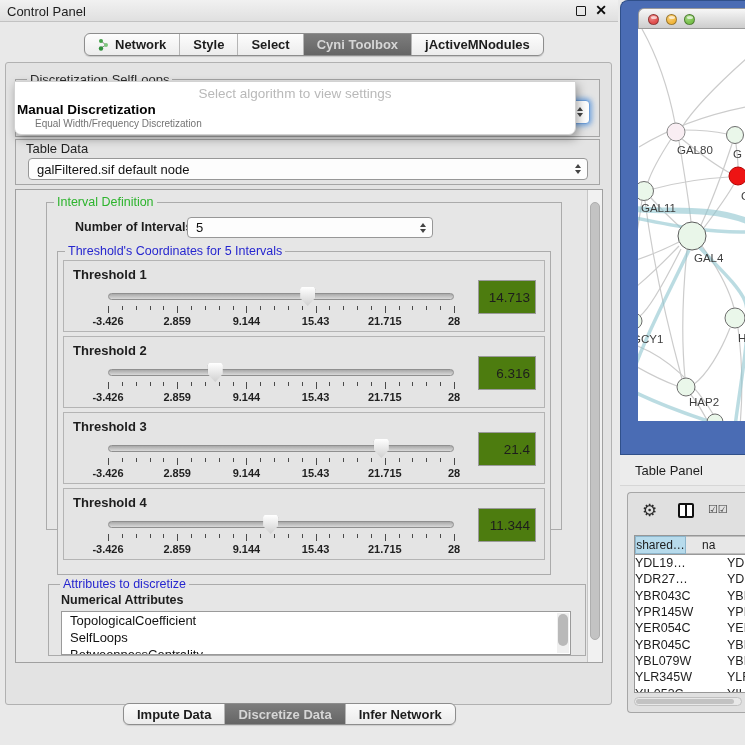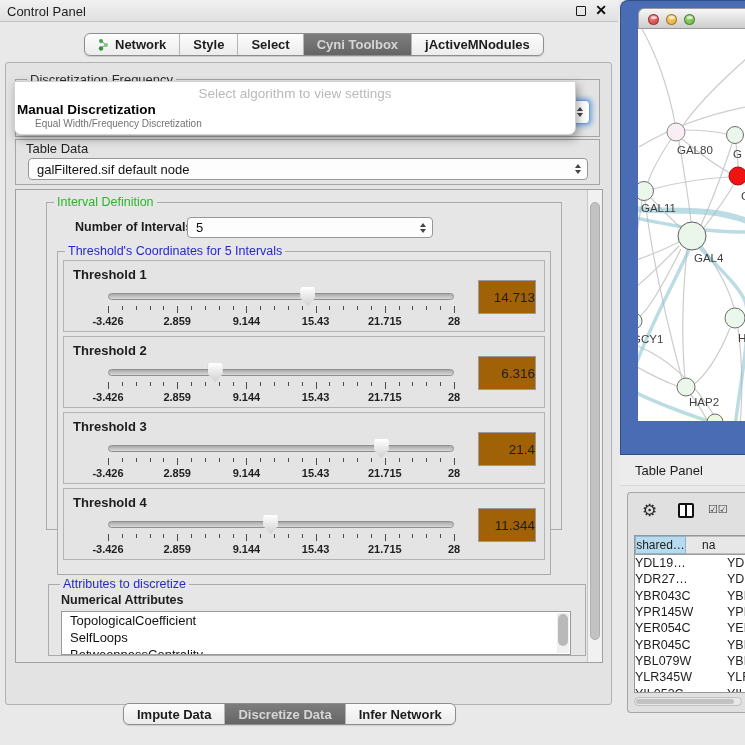--- a/index.html
+++ b/index.html
@@ -68,23 +68,23 @@
   .track { position:absolute; left:0; right:0; top:6px; height:7px; border-radius:4px;
     background:linear-gradient(#a9a9a9,#d9d9d9); border:1px solid #8f8f8f; }
   .thumb-sl { position:absolute; top:0; width:15px; height:19px; margin-left:-7.5px;
     background:linear-gradient(#ffffff,#d0d0d0);
     clip-path:polygon(10% 0,90% 0,100% 12%,100% 58%,50% 100%,0 58%,0 12%);
     filter:drop-shadow(0 0 1px #7d7d7d); }
   .tick { position:absolute; top:19px; width:1px; background:#4a4a4a; }
   .tick.minor { height:4px; }
   .tick.major { height:7px; }
   .ticklab { position:absolute; top:28px; transform:translateX(-50%); font-size:11px; font-weight:bold; color:#1f1f1f; white-space:nowrap; }
-  .valbox { position:absolute; right:8px; top:19px; width:58px; height:34px; background:#a16207;
+  .valbox { position:absolute; right:8px; top:19px; width:58px; height:34px; background:#4d7c0f;
     border:1px solid #9a9a9a; display:flex; align-items:center; justify-content:flex-end;
-    font-size:13.5px; }
+    padding-right:5px; font-size:13.5px; }
 
   .group-attrs { left:32px; top:394px; width:538px; height:72px; border:1px solid #ababab; position:absolute; }
   .attrs-header { position:absolute; left:12px; top:8px; font-size:12.5px; font-weight:bold; }
   .attr-list { position:absolute; left:12px; top:26px; width:510px; height:44px; background:#fff;
     border:1px solid #9a9a9a; overflow:hidden; }
   .attr-item { font-size:13px; padding:1px 0 1px 8px; line-height:15px; color:#111; }
   .attr-vscroll { position:absolute; right:1px; top:1px; bottom:1px; width:12px; background:#f0f0f0; }
   .attr-vscroll .thumb { position:absolute; left:1px; right:1px; top:1px; height:80%;
     background:#b9b9b9; border-radius:5px; }
 
@@ -171,21 +171,21 @@
         <span>Cyni Toolbox</span>
       </div>
       <div class="tabseg">
         <span>jActiveMNodules</span>
       </div>
     </div>
 
   <div class="cp-outer">
 
     <div class="titled-box box-algo">
-      <span class="titled-label">Discretization Frequency</span>
+      <span class="titled-label">Discretization SelfLoops</span>
       <div class="combo focused algo-combo">
         <span class="spin">
             <i class="up"></i>
             <i class="dn"></i>
           </span>
       </div>
     </div>
 
     <div class="box-tabledata">
       <span class="td-label">Table Data</span>

